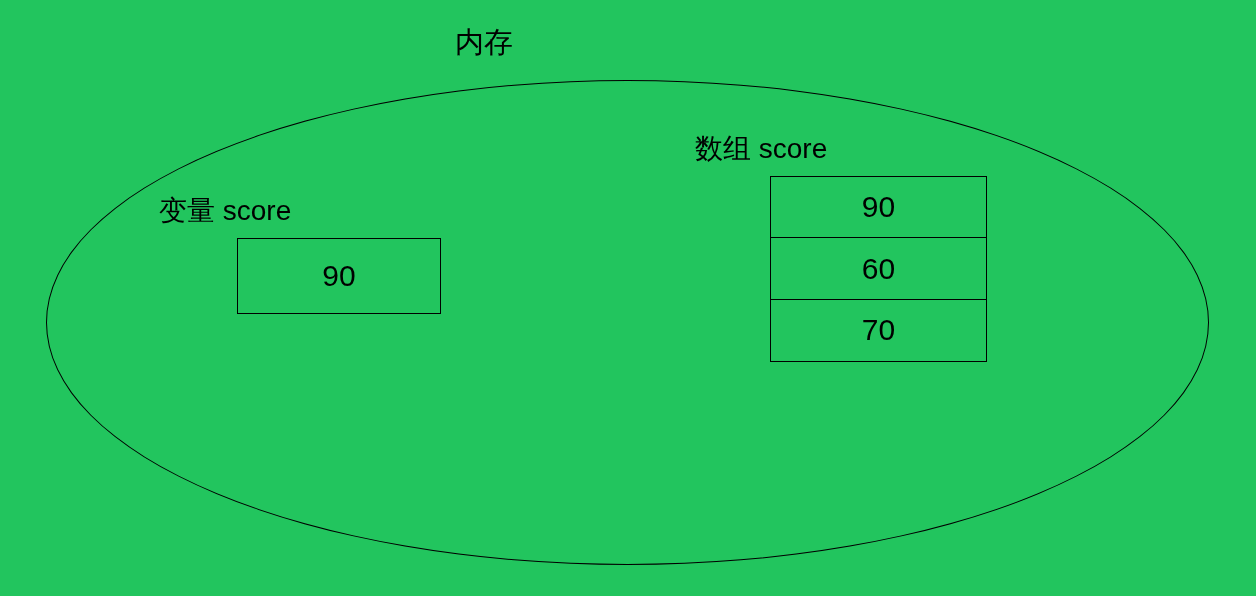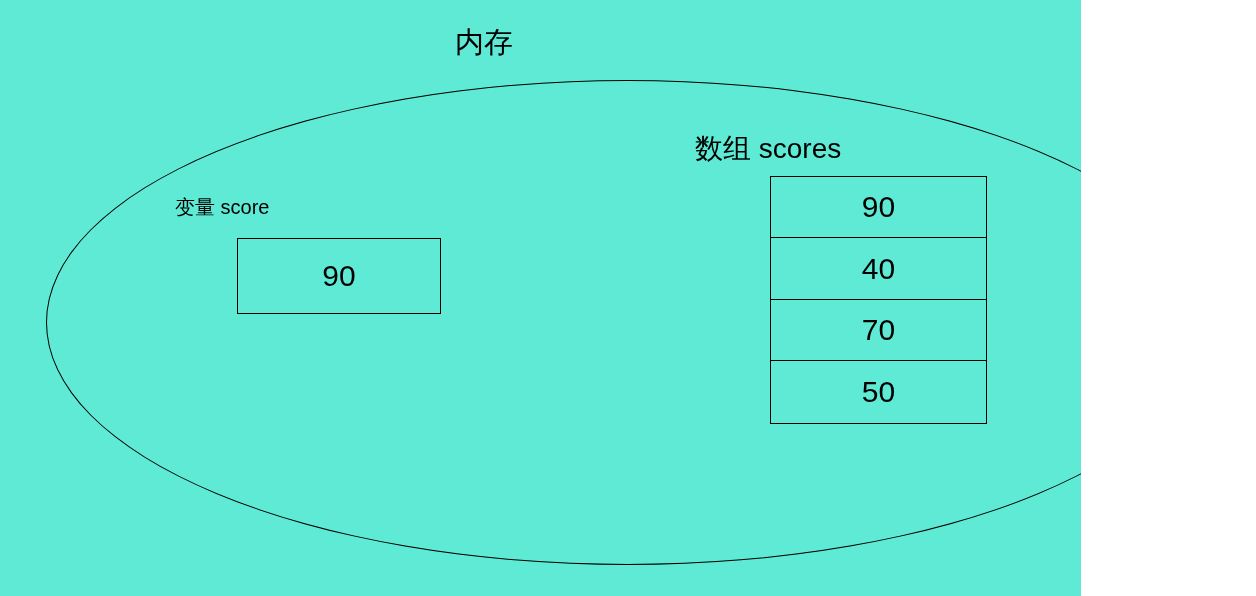--- a/index.html
+++ b/index.html
@@ -4,23 +4,23 @@
 <style>
   html, body {
     margin: 0;
     padding: 0;
     background: #ffffff;
   }
   * { box-sizing: border-box; }
 
   .canvas {
     position: relative;
-    width: 1081px;
+    width: 1256px;
     height: 596px;
-    background: #5eead4;
+    background: #22c55e;
     font-family: "Liberation Sans", "DejaVu Sans", sans-serif;
     color: #000000;
     overflow: hidden;
   }
 
   .ellipse {
     position: absolute;
     left: 46px;
     top: 80px;
     width: 1163px;
@@ -36,24 +36,23 @@
     top: 27px;
     font-size: 29px;
     line-height: 1.1;
     white-space: nowrap;
   }
 
   .var-label {
     position: absolute;
     left: 159px;
     top: 196px;
-    font-size: 20px;
+    font-size: 28px;
     line-height: 1.1;
     white-space: nowrap;
-    margin-left: 16px;
   }
 
   .var-box {
     position: absolute;
     left: 237px;
     top: 238px;
     width: 204px;
     height: 76px;
     border: 1.5px solid #000000;
     display: flex;
@@ -99,30 +98,27 @@
   <div class="diagram-title">内存</div>
 
   <div class="ellipse"></div>
 
   <div class="var-label">变量 score</div>
 
   <div class="var-box">
     <span>90</span>
   </div>
 
-  <div class="array-label">数组 scores</div>
+  <div class="array-label">数组 score</div>
 
   <div class="array-box">
     <div class="array-cell">
       <span>90</span>
     </div>
     <div class="array-cell">
-      <span>40</span>
+      <span>60</span>
     </div>
     <div class="array-cell">
       <span>70</span>
-    </div>
-    <div class="array-cell">
-      <span>50</span>
     </div>
   </div>
 
 </div>
 
 </body></html>

